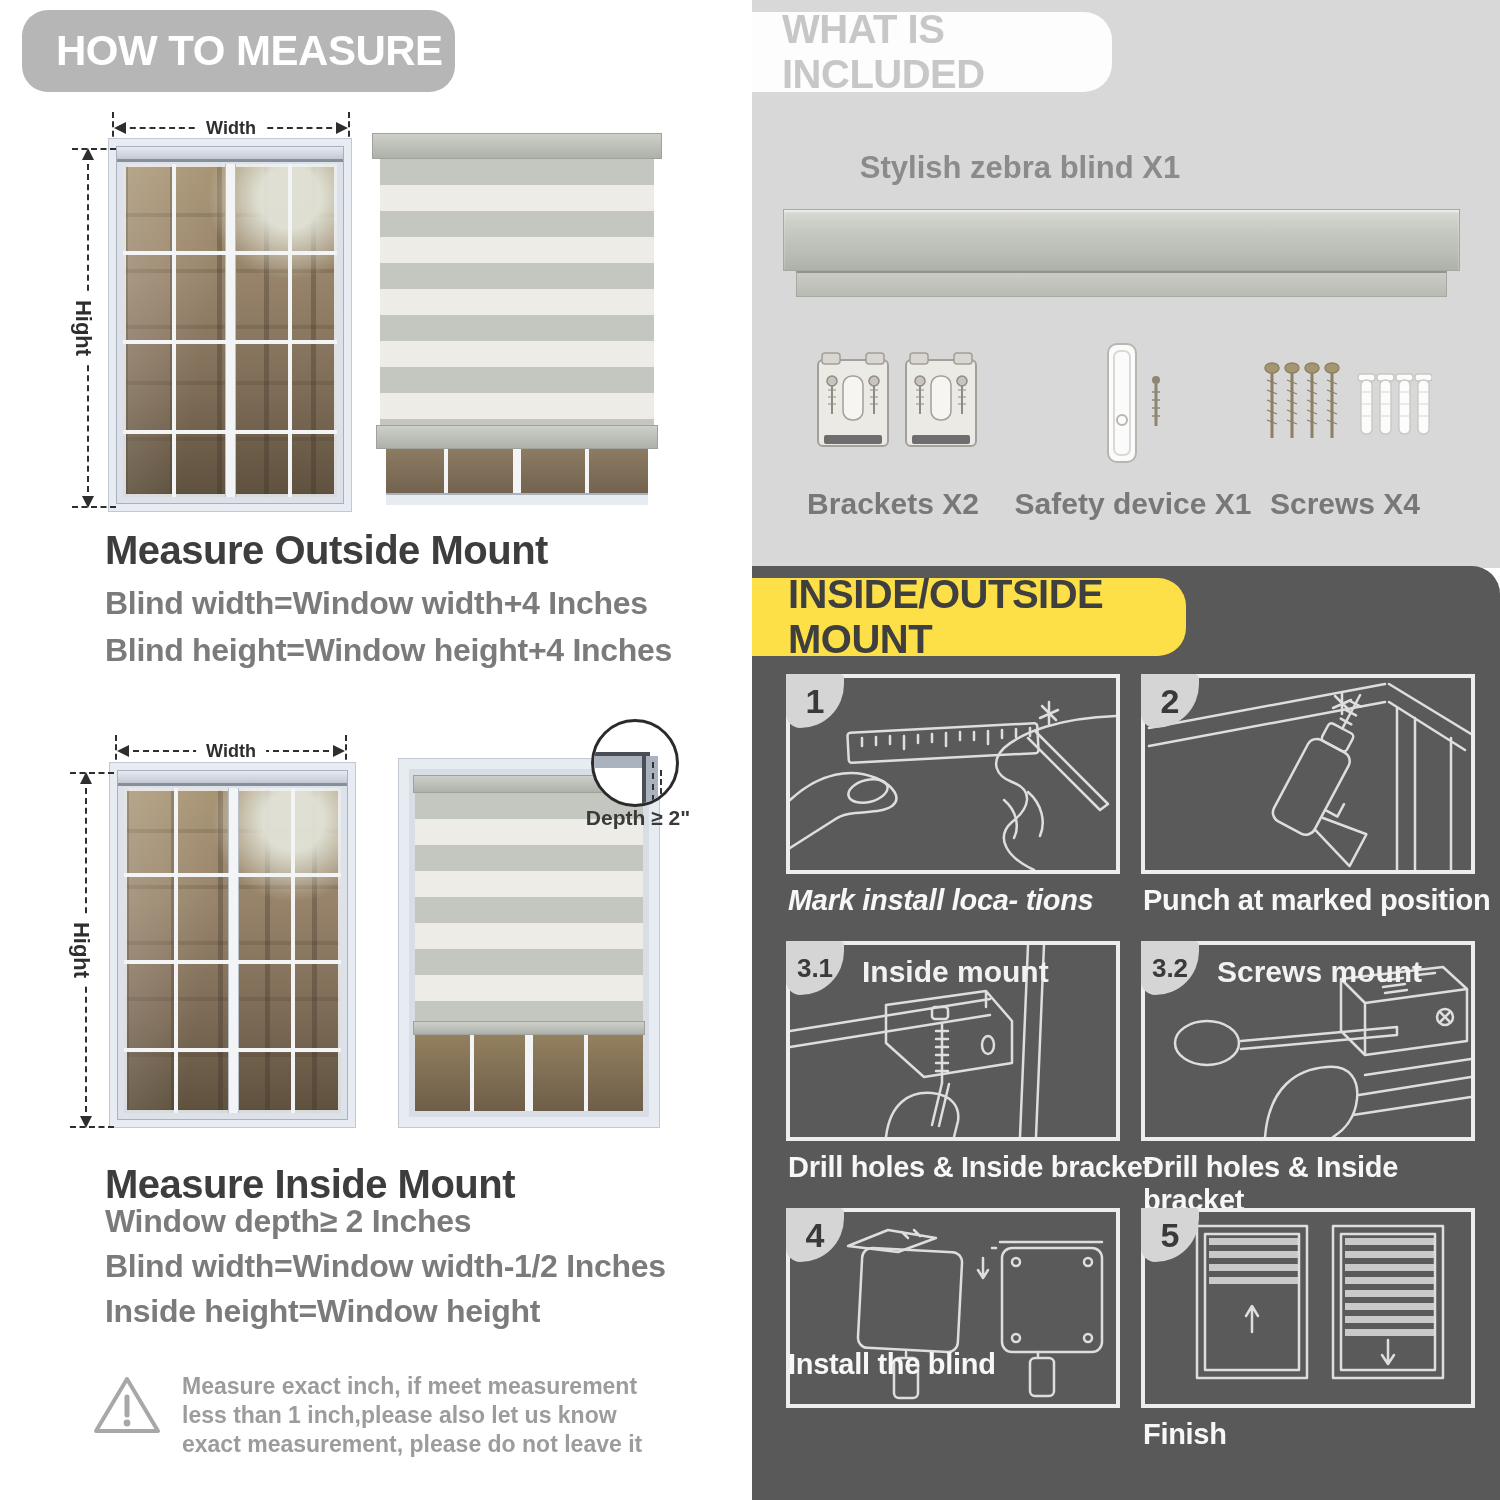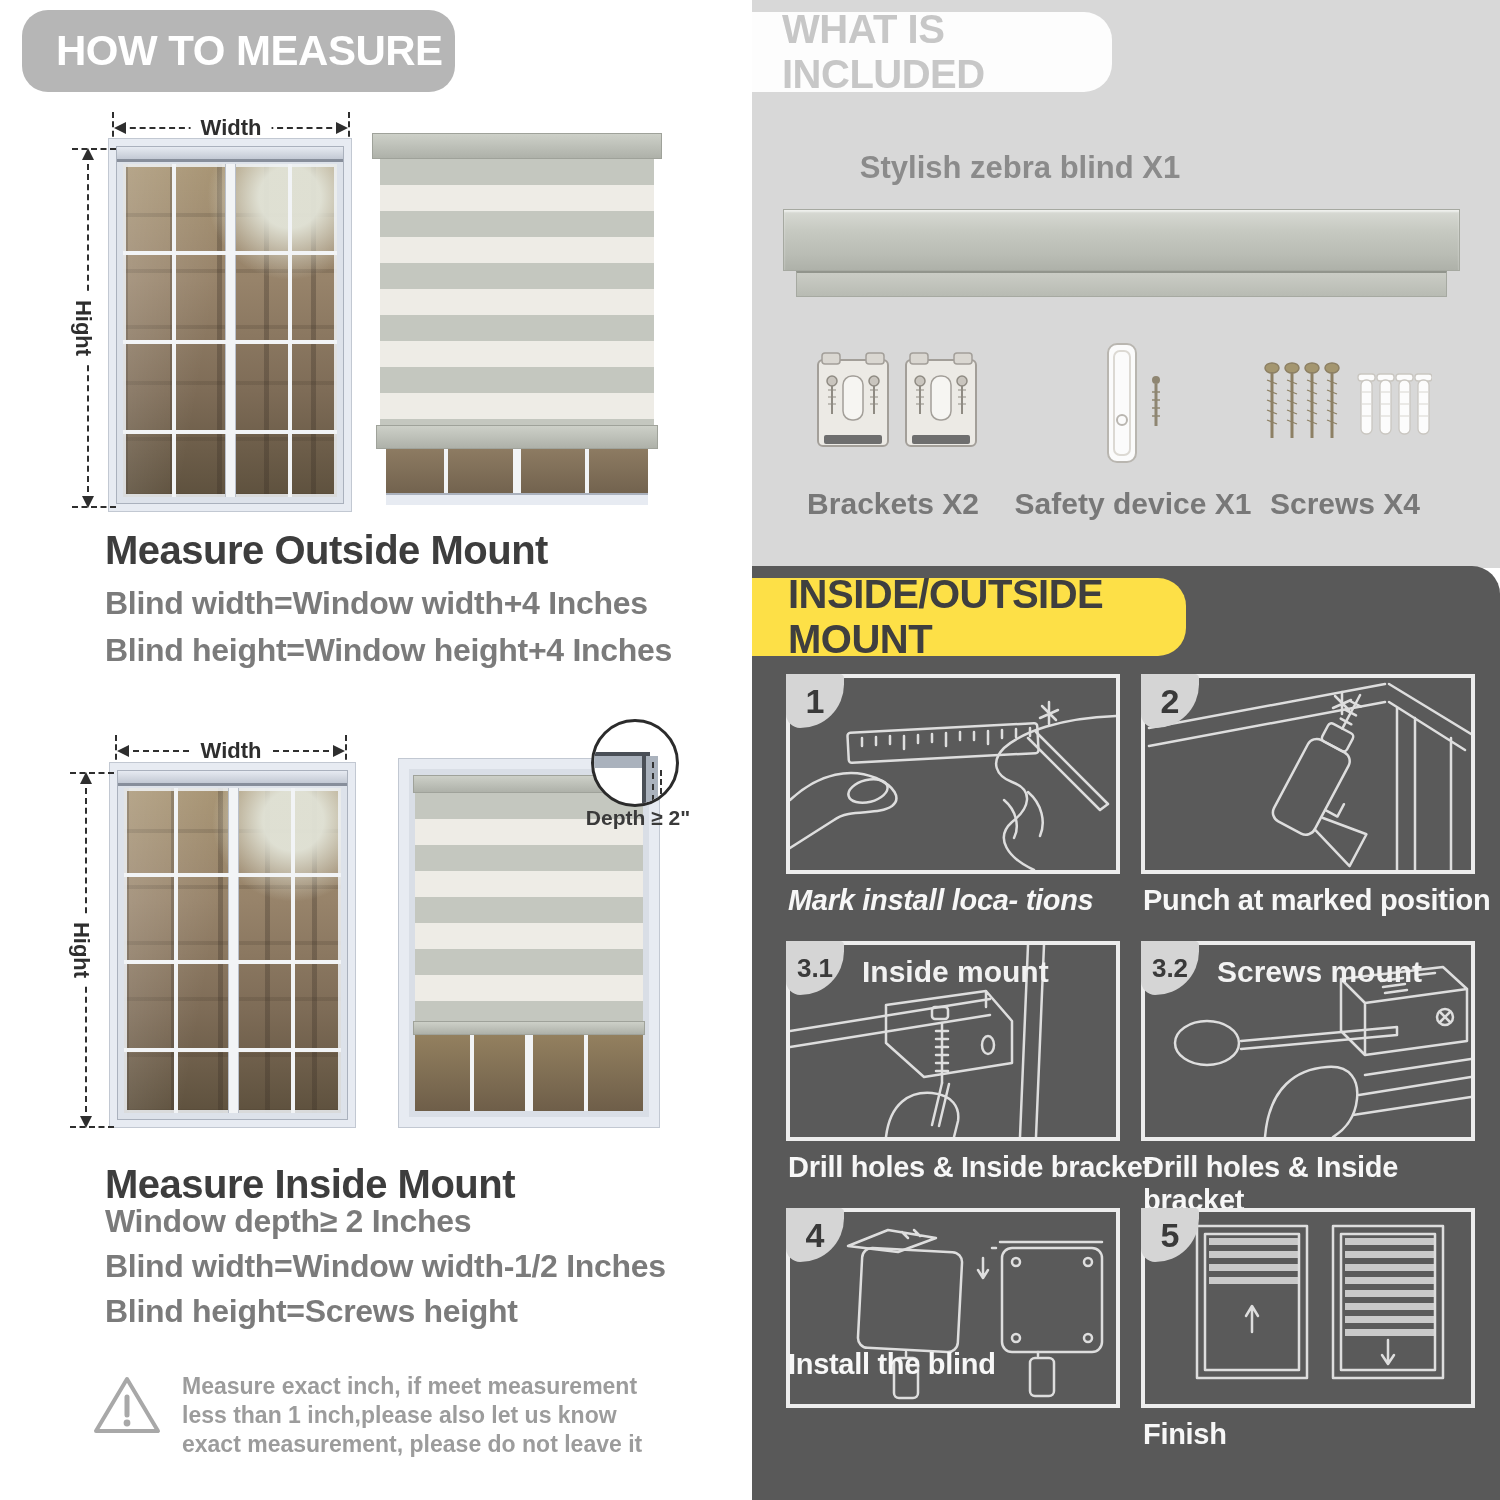--- a/index.html
+++ b/index.html
@@ -27,21 +27,21 @@
   .warn-text{position:absolute;font-size:23px;font-weight:600;color:#9c9c9c;line-height:29px;width:478px;}
 
   
   .w-annot{position:absolute;height:34px;}
   .w-annot .dline{position:absolute;left:8px;right:8px;top:15px;border-top:2px dashed #2e2e2e;}
   .w-annot .vtick{position:absolute;top:0;height:34px;border-left:2px dashed #2e2e2e;}
   .w-annot .ah{position:absolute;top:10px;width:0;height:0;border-top:6px solid transparent;border-bottom:6px solid transparent;}
   .w-annot .ah-l{left:2px;border-right:12px solid #2e2e2e;}
   .w-annot .ah-r{right:2px;border-left:12px solid #2e2e2e;}
   .mlabel{position:absolute;left:50%;top:16px;transform:translate(-50%,-50%);background:#fff;
-          padding:0 10px;font-size:22px;font-weight:700;color:#2e2e2e;white-space:nowrap;}
+          padding:0 10px;font-size:18px;font-weight:700;color:#2e2e2e;white-space:nowrap;}
   .h-annot{position:absolute;width:34px;}
   .h-annot .vline{position:absolute;left:15px;top:6px;bottom:6px;border-left:2px dashed #2e2e2e;}
   .h-annot .htick{position:absolute;left:0;width:44px;border-top:2px dashed #2e2e2e;}
   .h-annot .av{position:absolute;left:10px;width:0;height:0;border-left:6px solid transparent;border-right:6px solid transparent;}
   .h-annot .av-t{top:0;border-bottom:12px solid #2e2e2e;}
   .h-annot .av-b{bottom:0;border-top:12px solid #2e2e2e;}
   .vlabel{position:absolute;left:-2px;top:50%;transform:translateY(-50%);writing-mode:vertical-rl;
           background:#fff;padding:8px 0;font-size:22px;font-weight:700;color:#2e2e2e;}
 
   
@@ -195,21 +195,21 @@
     <i class="abs" style="left:-8px;top:30px;width:64px;height:4px;background:#4a4f57;"></i>
     <i class="abs" style="left:48px;top:30px;width:4px;height:62px;background:#4a4f57;"></i>
     <i class="abs" style="left:58px;top:40px;height:50px;border-left:2px dashed #333;"></i>
     <i class="abs" style="left:66px;top:48px;height:42px;border-left:2px dashed #333;"></i>
   </div>
   <div class="depth-label">Depth ≥ 2"</div>
 
   <div class="title-dark" style="left:105px;top:1162px;">Measure Inside Mount</div>
   <div class="line-gray" style="left:105px;top:1203px;">Window depth≥ 2 Inches</div>
   <div class="line-gray" style="left:105px;top:1248px;">Blind width=Window width-1/2 Inches</div>
-  <div class="line-gray" style="left:105px;top:1293px;">Blind height=Screws height</div>
+  <div class="line-gray" style="left:105px;top:1293px;">Inside height=Window height</div>
 
   <svg class="abs" style="left:92px;top:1372px;" width="70" height="66" viewBox="0 0 70 64">
     <path d="M35,6 L66,58 L4,58 Z" fill="none" stroke="#a8a8a8" stroke-width="4" stroke-linejoin="round"></path>
     <path d="M35,24 V42" stroke="#a8a8a8" stroke-width="5" stroke-linecap="round"></path>
     <circle cx="35" cy="50" r="3.4" fill="#a8a8a8"></circle>
   </svg>
   <div class="warn-text" style="left:182px;top:1372px;">Measure exact inch, if meet measurement less than 1 inch,please also let us know exact measurement, please do not leave it</div>
 
   <div class="hdr hdr-incl">
     <span>WHAT IS INCLUDED</span>

